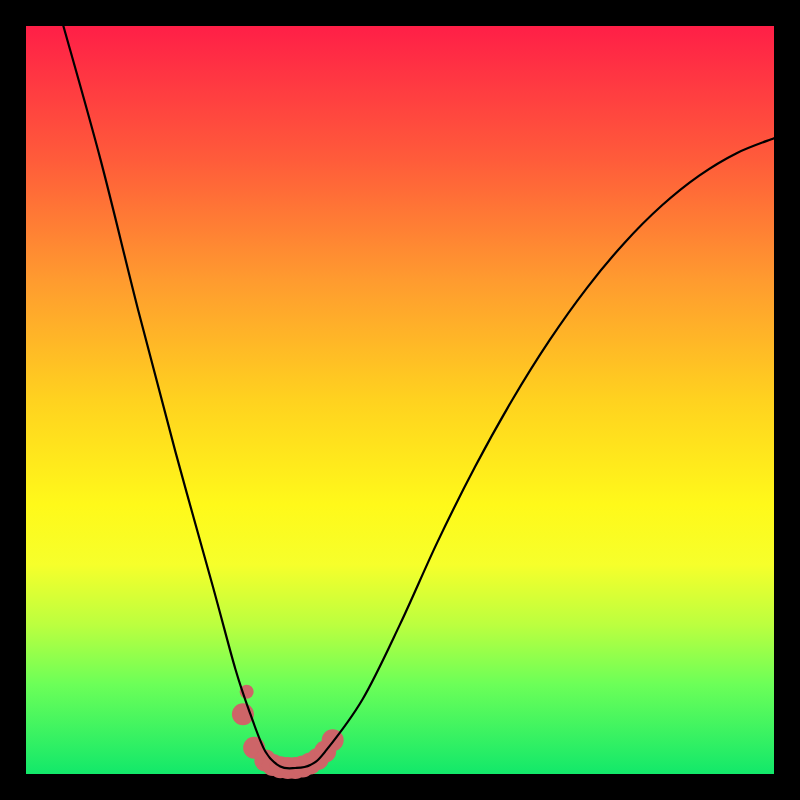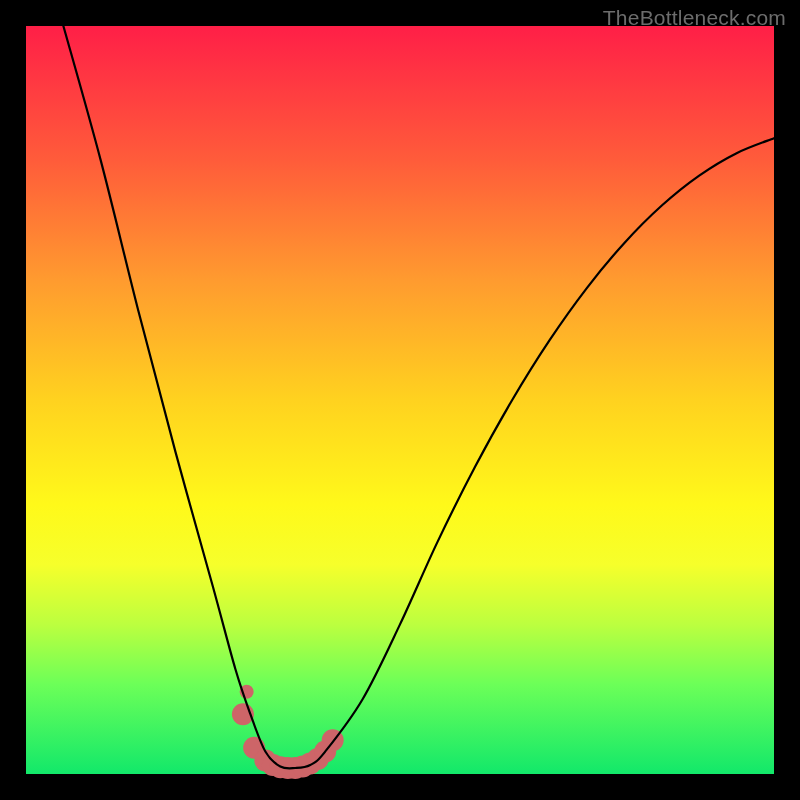--- a/index.html
+++ b/index.html
@@ -57,21 +57,20 @@
     overflow: visible;
   }
   .dot {
     fill: #CD6568;
   }
 </style>
 </head>
 <body>
 
 <div class="frame">
-  <div class="watermark">TheBottleneck.com</div>
   <div class="plot">
     <svg class="curve" viewBox="0 0 748 748">
       <g id="dots-layer">
           <circle cx="216.92" cy="688.16" r="11" class="dot" fill="#CD6568"></circle>
           <circle cx="228.14" cy="721.82" r="11" class="dot" fill="#CD6568"></circle>
           <circle cx="239.36" cy="734.54" r="11" class="dot" fill="#CD6568"></circle>
           <circle cx="246.84" cy="739.02" r="11" class="dot" fill="#CD6568"></circle>
           <circle cx="254.32" cy="741.27" r="11" class="dot" fill="#CD6568"></circle>
           <circle cx="261.80" cy="742.02" r="11" class="dot" fill="#CD6568"></circle>
           <circle cx="269.28" cy="742.02" r="11" class="dot" fill="#CD6568"></circle>

